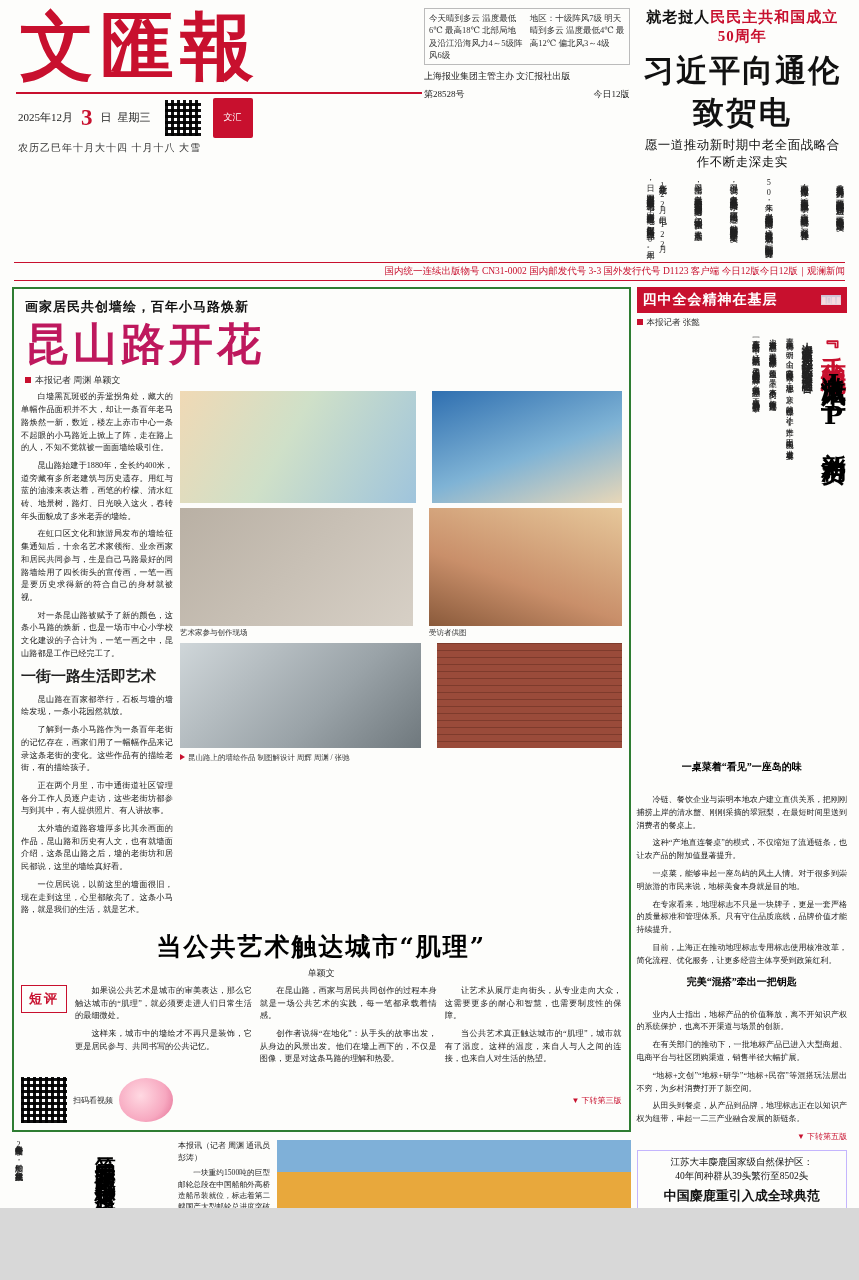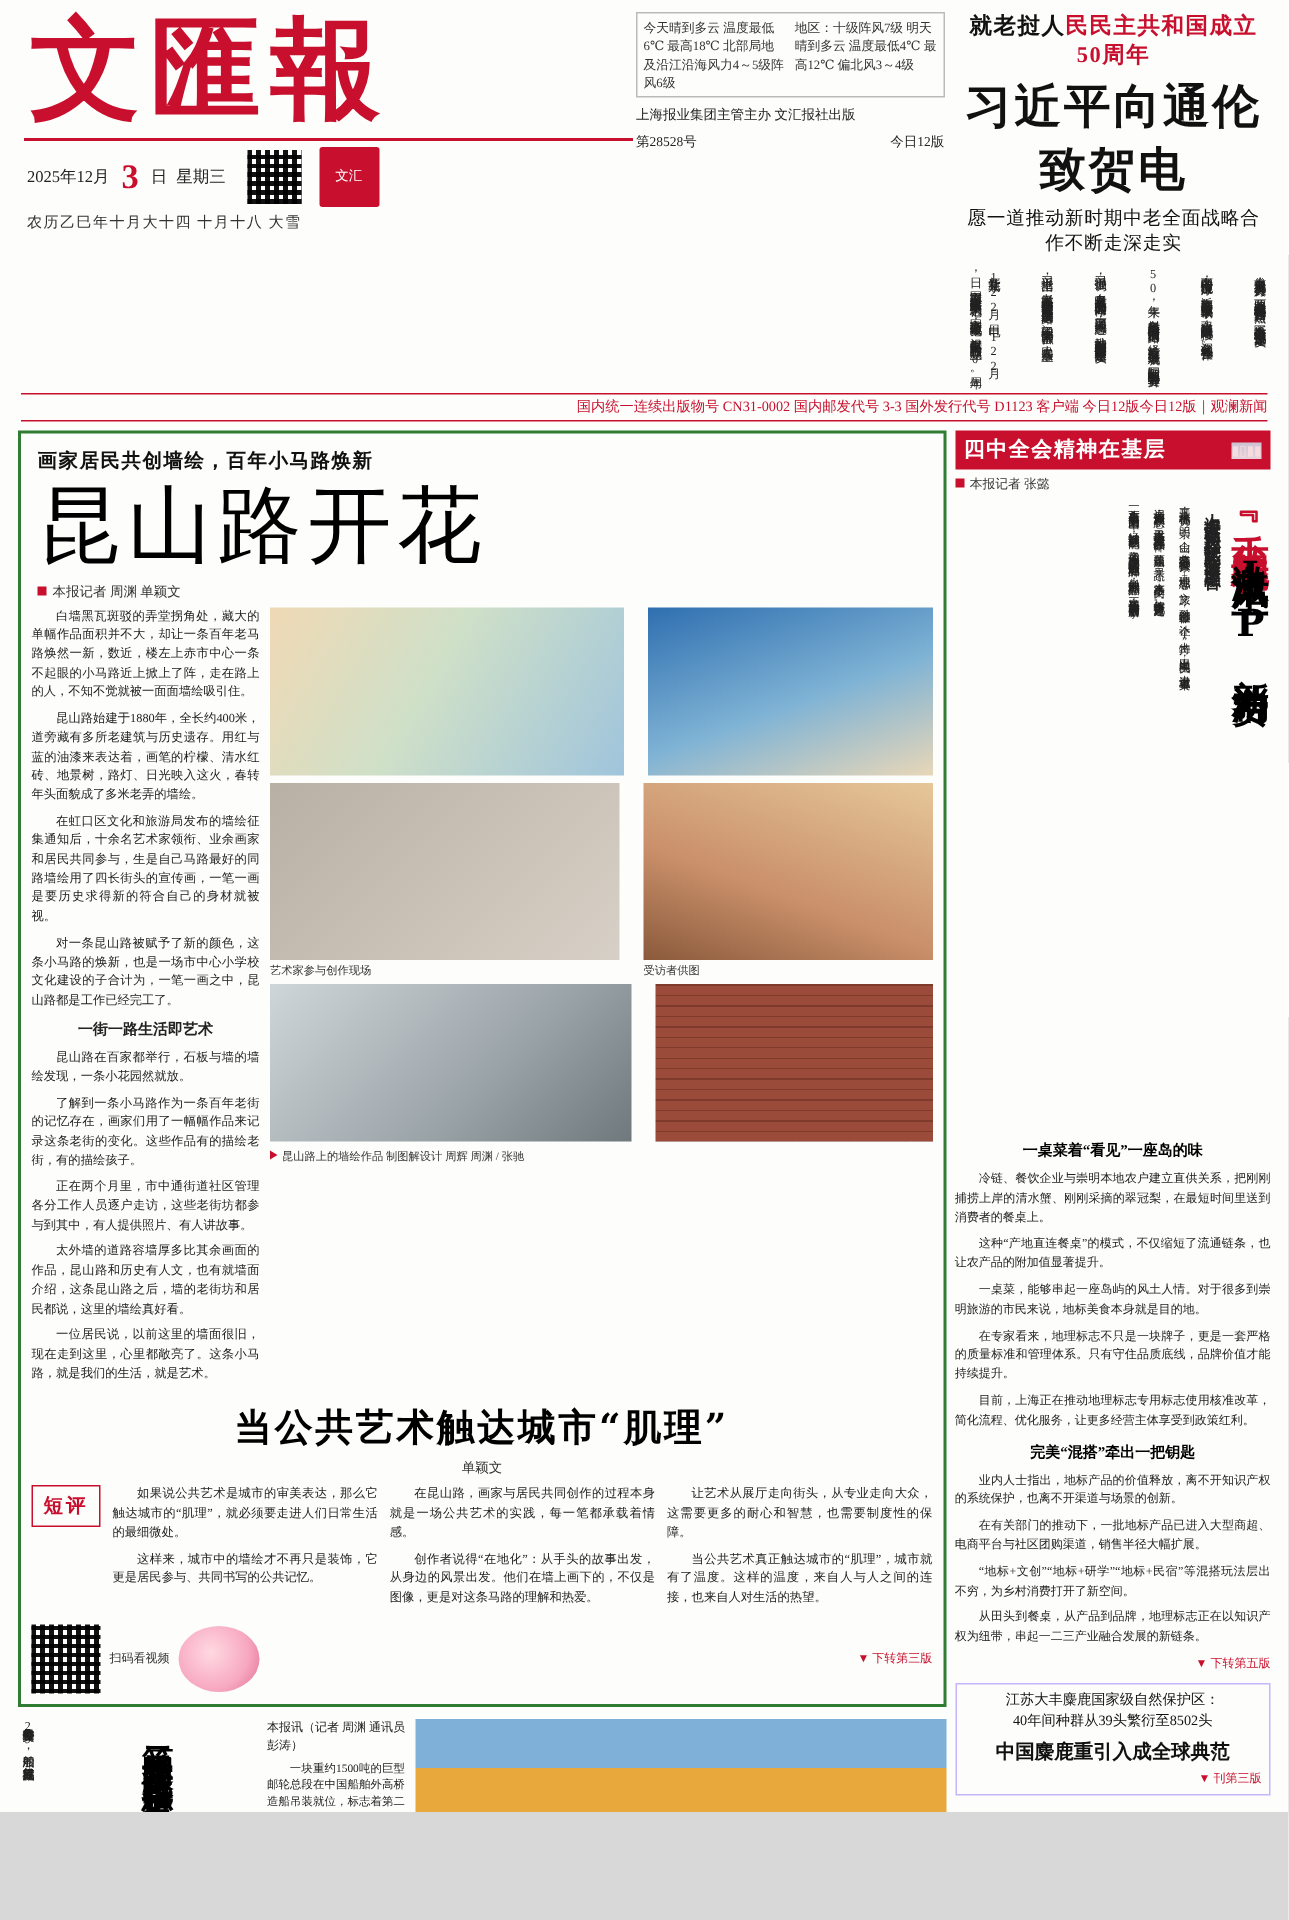--- a/index.html
+++ b/index.html
@@ -35,28 +35,28 @@
 
   .topbar{margin:6px 14px 0 14px;border-top:1px solid #c8102e;border-bottom:1px solid #c8102e;padding:2px 0;display:flex;justify-content:flex-end;font-size:9.5px;color:#c8102e;}
 
   
   .body{display:flex;padding:6px 12px 0 12px;gap:6px;}
   .colL{width:620px;}
   .colR{width:211px;}
 
   .greenbox{border:2px solid #2e7d32;padding:7px;}
   .lead-title-kicker{font-size:13px;font-weight:bold;color:#111;letter-spacing:1px;margin:2px 0 4px 4px;}
-  .lead-title{font-size:56px;font-weight:normal;color:#000000;letter-spacing:4px;line-height:1.1;margin:0 0 6px 4px;font-family:"DejaVu Serif",serif;}
+  .lead-title{font-size:44px;font-weight:bold;color:#be185d;letter-spacing:4px;line-height:1.1;margin:0 0 6px 4px;font-family:"DejaVu Serif",serif;}
   .byline{font-size:9px;color:#333;margin:2px 0 4px 4px;}
   .byline .sq{display:inline-block;width:6px;height:6px;background:#c8102e;margin-right:4px;}
 
   .lead-wrap{display:flex;gap:7px;}
   .lead-text{width:152px;font-size:8.2px;line-height:1.55;color:#222;text-align:justify;}
   .lead-text p{margin:0 0 5px 0;text-indent:2em;}
-  .subhead{font-weight:bold;text-align:center;text-indent:0 !important;font-size:10px;margin:6px 0 4px;}
+  .subhead{font-weight:bold;text-indent:0 !important;font-size:15px;margin:6px 0 4px;}
   .photos{flex:1;}
   .prow{display:flex;gap:16px;margin-bottom:5px;}
   .ph{position:relative;overflow:hidden;background:#999;}
   .cap{font-size:7.5px;color:#333;margin-top:2px;line-height:1.3;}
   .cap .sq{display:inline-block;width:0;height:0;border-left:5px solid #c8102e;border-top:3px solid transparent;border-bottom:3px solid transparent;margin-right:3px;}
 
   .pub-art-title{font-size:25px;font-weight:bold;text-align:center;letter-spacing:2px;margin:8px 0 4px;font-family:"DejaVu Serif",serif;}
   .pub-art-by{text-align:center;font-size:9px;color:#333;margin-bottom:5px;}
   .duanping{display:flex;gap:8px;}
   .dp-badge{border:1px solid #c8102e;color:#c8102e;font-size:13px;font-weight:bold;padding:4px 7px;height:fit-content;letter-spacing:2px;}
@@ -83,21 +83,21 @@
 
   
   .r-banner{background:#c8102e;color:#fff;font-size:14px;font-weight:bold;padding:4px 6px;letter-spacing:1px;display:flex;justify-content:space-between;align-items:center;}
   .r-banner .sky{font-size:9px;opacity:.85;letter-spacing:0;}
   .r-by{font-size:8.5px;color:#333;margin:4px 0;}
   .r-vert-wrap{display:flex;justify-content:flex-end;gap:4px;margin-top:4px;}
   .r-big{writing-mode:vertical-rl;text-orientation:upright;font-size:25px;font-weight:bold;letter-spacing:3px;line-height:1.15;height:420px;font-family:"DejaVu Serif",serif;}
   .r-big .q{color:#c8102e;}
   .r-sub{writing-mode:vertical-rl;text-orientation:upright;font-size:11px;font-weight:bold;letter-spacing:2px;height:250px;color:#222;}
   .r-col{writing-mode:vertical-rl;text-orientation:upright;font-size:7.6px;line-height:1.7;height:420px;color:#222;letter-spacing:.5px;}
-  .r-mid{font-size:8px;line-height:1.6;color:#222;text-align:justify;margin-top:6px;}
+  .r-mid{font-size:8px;line-height:1.6;color:#222;text-align:justify;margin-top:20px;}
   .r-mid p{margin:0 0 5px;text-indent:2em;}
   .r-sec{font-weight:bold;font-size:10px;text-align:center;margin:7px 0 4px;}
   .r-box{border:1px solid #c4b5fd;padding:5px;margin-top:8px;}
   .r-box .t1{font-size:9.5px;color:#111;line-height:1.45;text-align:center;}
   .r-box .t2{font-size:13px;font-weight:bold;color:#111;text-align:center;margin-top:4px;}
   .r-box .t3{font-size:8px;color:#c8102e;text-align:right;margin-top:3px;}
 
   
   .sky{background:linear-gradient(#cfe3f2,#eef4f8);}
   .wall{background:linear-gradient(135deg,#b9b0a4,#d7d0c6);}

